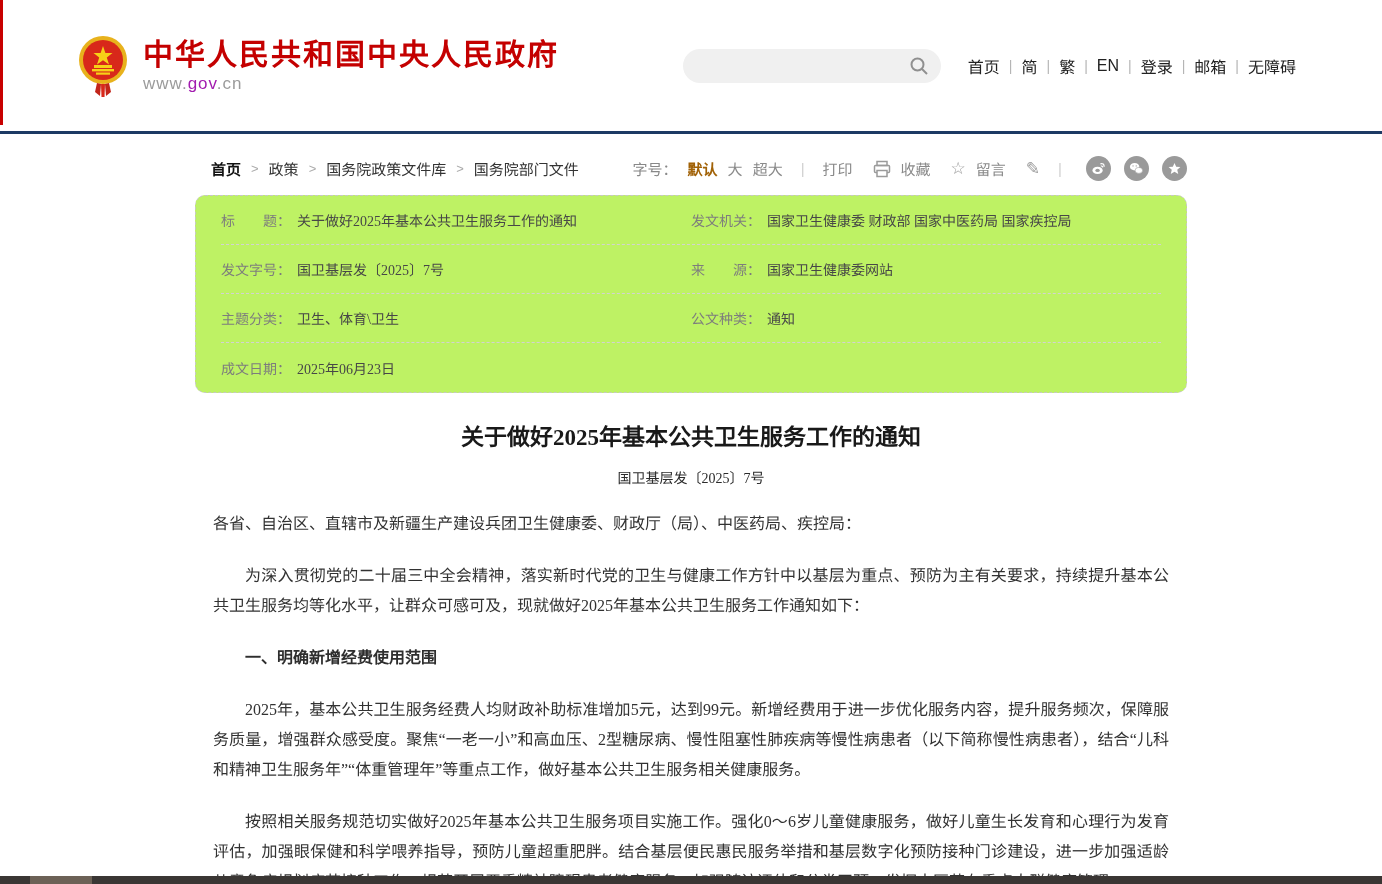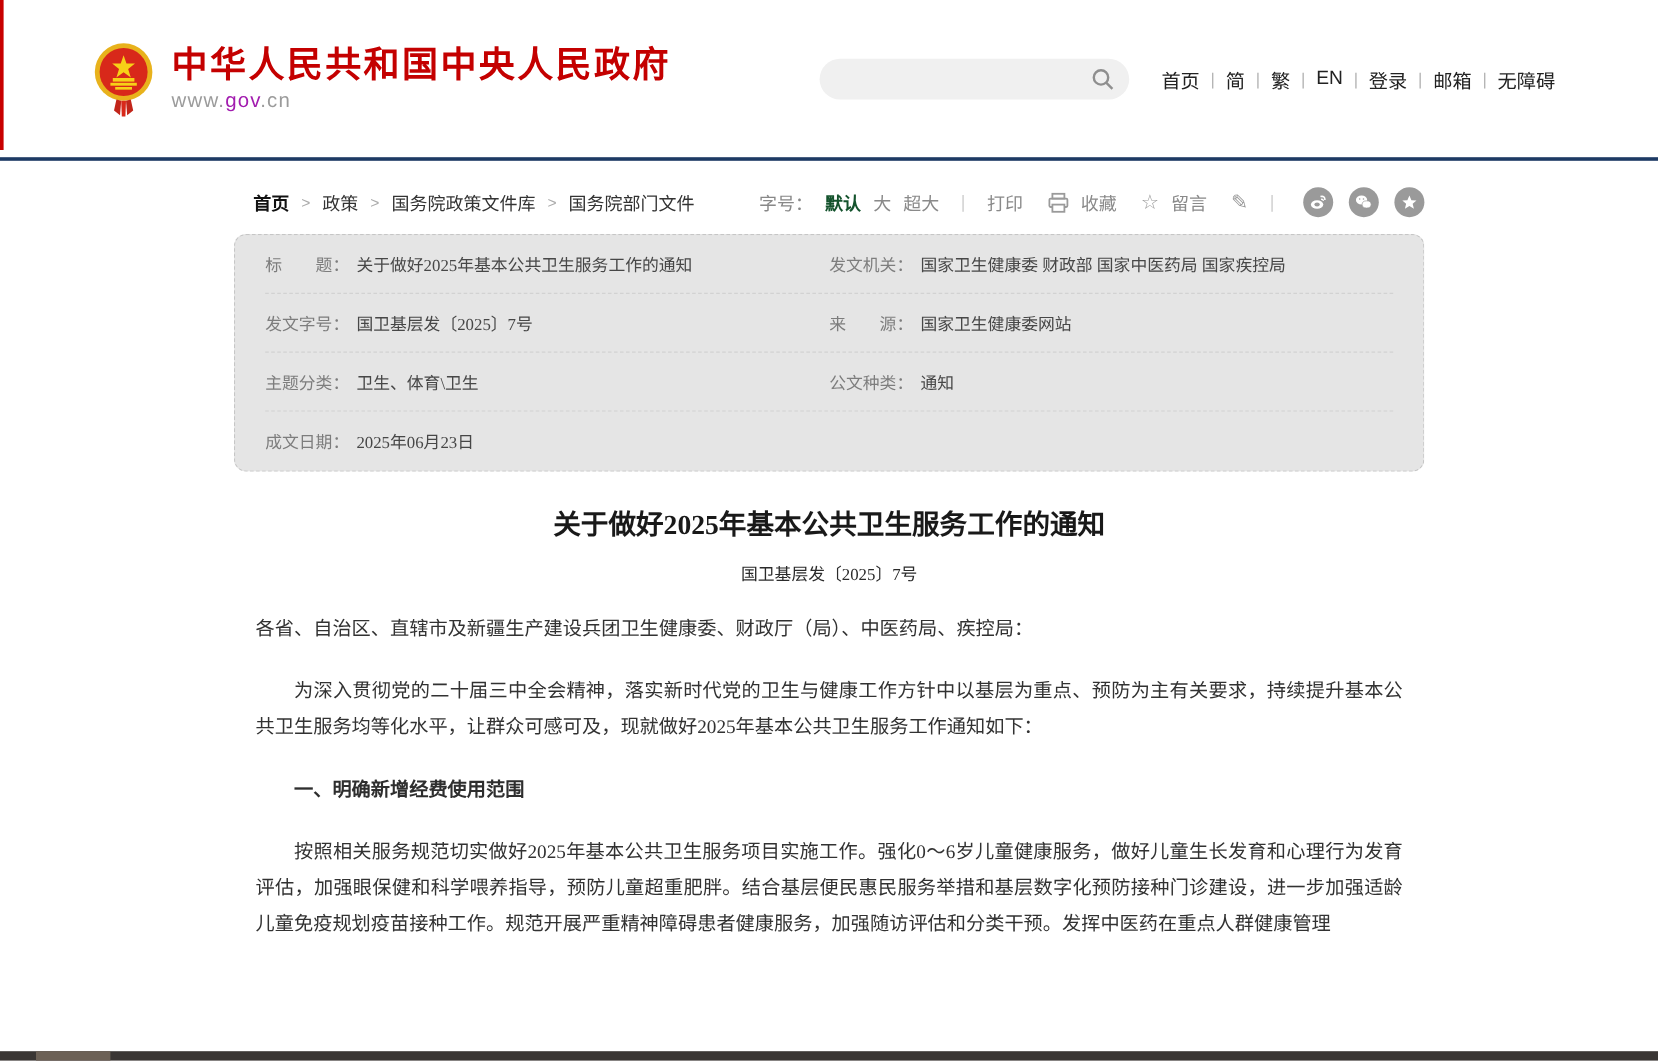--- a/index.html
+++ b/index.html
@@ -45,34 +45,34 @@
   .crumb-bar {
     display:flex; align-items:center; justify-content:space-between;
     padding:22px 0 14px 16px; font-size:15px;
   }
   .breadcrumb { display:flex; align-items:center; gap:10px; }
   .breadcrumb a { color:#333; text-decoration:none; cursor:pointer; }
   .breadcrumb a.home { font-weight:bold; color:#111; }
   .crumb-chevron { color:#aaa; font-size:13px; }
   .doc-toolbar { display:flex; align-items:center; gap:10px; font-size:15px; color:#888; }
   .doc-toolbar .fs-btn { color:#8a8a8a; cursor:pointer; }
-  .doc-toolbar .fs-btn.active { color:#14532d; font-weight:bold; }
+  .doc-toolbar .fs-btn.active { color:#a16207; font-weight:bold; }
   .doc-toolbar .tb-sep { color:#d0d0d0; padding:0 8px; }
   .tool-link { display:flex; align-items:center; gap:20px; color:#8a8a8a; cursor:pointer; }
   .tool-icon { width:18px; height:18px; }
   .glyph-icon { font-size:17px; color:#9a9a9a; }
   .share-group { display:flex; align-items:center; gap:13px; margin-left:6px; }
   .share-circle {
     width:25px; height:25px; border-radius:50%; background:#9a9a9a;
     display:flex; align-items:center; justify-content:center; cursor:pointer;
   }
   .share-circle svg { width:15px; height:15px; }
   
   .meta-box {
-    border:1px dashed #c6c6c6; border-radius:10px; padding:0 25px; background:#e5e5e5;text-align:right;
+    border:1px dashed #c6c6c6; border-radius:10px; padding:0 25px; background:#bef264;text-align:right;
   }
   .meta-row {
     display:flex; height:49px; align-items:center;
     border-bottom:1px dashed #d2d2d2; font-size:14px;
     font-family:"Liberation Serif","DejaVu Serif",serif;
   }
   .meta-row:last-child { border-bottom:none; }
   .meta-cell { display:flex; align-items:center; }
   .meta-cell.left { width:470px; flex:0 0 auto; }
   .meta-label { color:#7d7d7d; white-space:pre; }
@@ -245,19 +245,20 @@
       </div>
     </div>
   </section>
 
   <article class="article">
     <h1 class="article-title">关于做好2025年基本公共卫生服务工作的通知</h1>
     <div class="doc-number">国卫基层发〔2025〕7号</div>
     <p class="greeting">各省、自治区、直辖市及新疆生产建设兵团卫生健康委、财政厅（局）、中医药局、疾控局：</p>
     <p class="body">为深入贯彻党的二十届三中全会精神，落实新时代党的卫生与健康工作方针中以基层为重点、预防为主有关要求，持续提升基本公共卫生服务均等化水平，让群众可感可及，现就做好2025年基本公共卫生服务工作通知如下：</p>
     <p class="sec-heading">一、明确新增经费使用范围</p>
+    <p class="body">2025年，基本公共卫生服务经费人均财政补助标准增加5元，达到99元。新增经费用于进一步优化服务内容，提升服务频次，保障服务质量，增强群众感受度。聚焦“一老一小”和高血压、2型糖尿病、慢性阻塞性肺疾病等慢性病患者（以下简称慢性病患者），结合“儿科和精神卫生服务年”“体重管理年”等重点工作，做好基本公共卫生服务相关健康服务。</p>
     <p class="body">按照相关服务规范切实做好2025年基本公共卫生服务项目实施工作。强化0～6岁儿童健康服务，做好儿童生长发育和心理行为发育评估，加强眼保健和科学喂养指导，预防儿童超重肥胖。结合基层便民惠民服务举措和基层数字化预防接种门诊建设，进一步加强适龄儿童免疫规划疫苗接种工作。规范开展严重精神障碍患者健康服务，加强随访评估和分类干预。发挥中医药在重点人群健康管理</p>
   </article>
 </main>
 
 <div class="bottom-bar">
   <div class="patch"></div>
 </div>
 
 </body></html>

